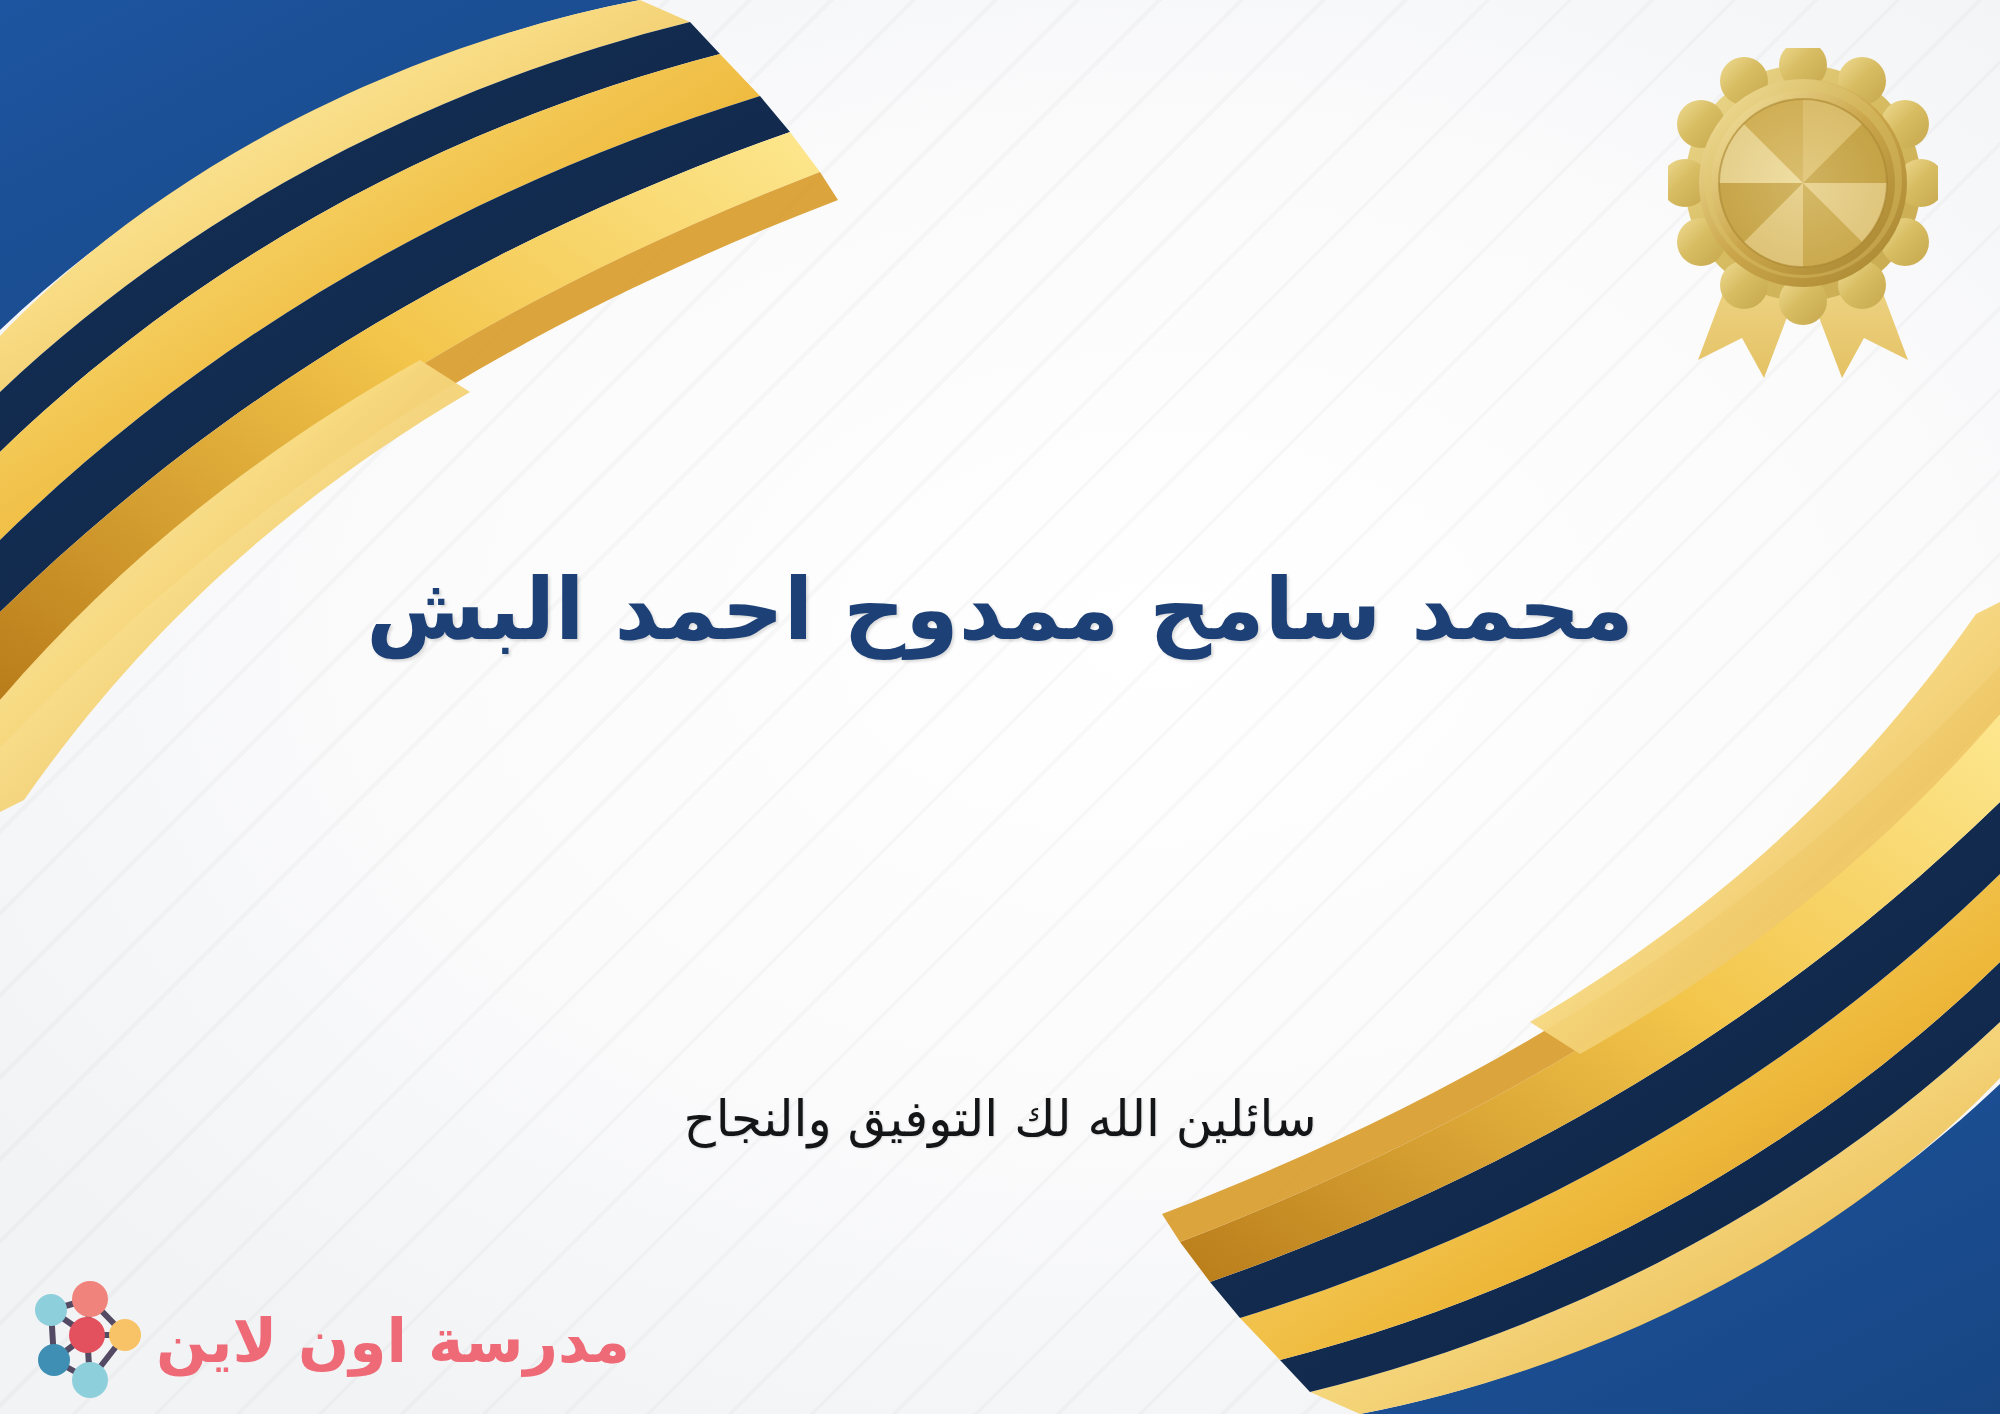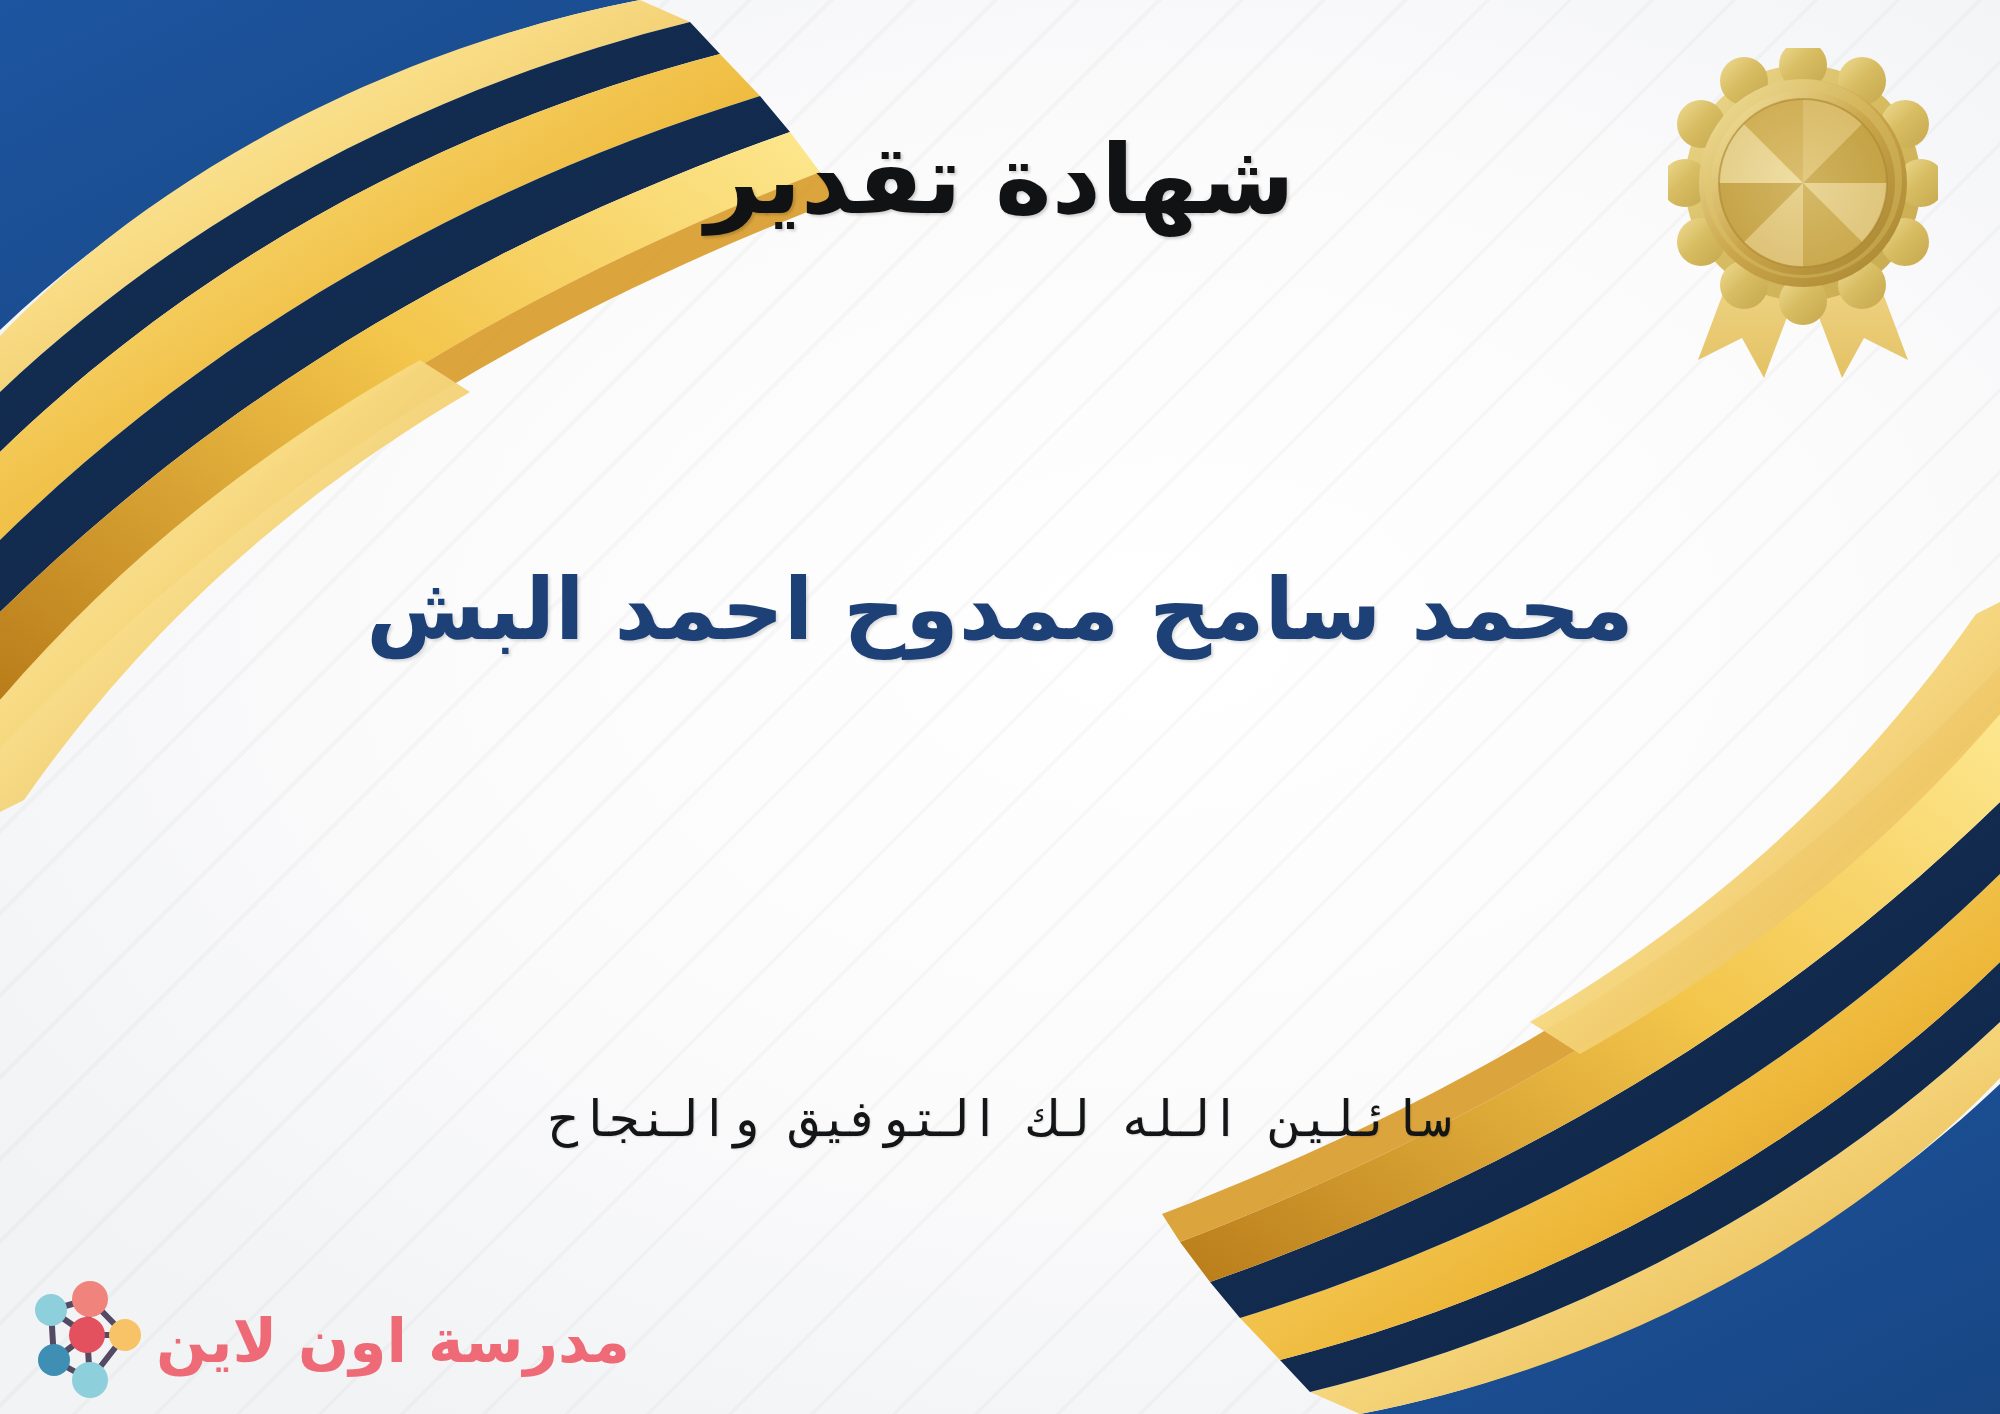--- a/index.html
+++ b/index.html
@@ -93,21 +93,20 @@
   }
 
   .closing{
     position:absolute;
     top:1090px;left:0;right:0;
     text-align:center;
     font-size:50px;
     color:#141517;
     font-weight:400;
     text-shadow:1px 1px 2px rgba(0,0,0,0.13);
-    font-family:Liberation Mono, monospace;
   }
 
   
   .seal{
     position:absolute;
     top:48px;right:62px;
     width:270px;height:330px;
   }
 
   
@@ -273,21 +272,20 @@
         <path d="M135,135 L76,194 A84,84 0 0,1 51,135 Z" fill="#c2a043" opacity="0.7"></path>
         <path d="M135,135 L51,135 A84,84 0 0,1 76,76 Z" fill="#eddba1" opacity="0.7"></path>
         <path d="M135,135 L76,76 A84,84 0 0,1 135,51 Z" fill="#cfae55" opacity="0.7"></path>
       </g>
       <circle cx="135" cy="135" r="84" fill="none" stroke="#a5842f" stroke-width="2" opacity="0.55"></circle>
     </g>
   </svg>
 
   <div class="content">
 
-    <div class="title">شهادة تقدير</div>
 
     <div class="recipient-name">محمد سامح ممدوح احمد البش</div>
 
 
     <div class="closing">سائلين الله لك التوفيق  والنجاح</div>
   </div>
 
   <div class="logo">
     <svg class="logo-mark" viewBox="0 0 126 122">
       <g stroke="#544a63" stroke-width="6" stroke-linecap="round">

